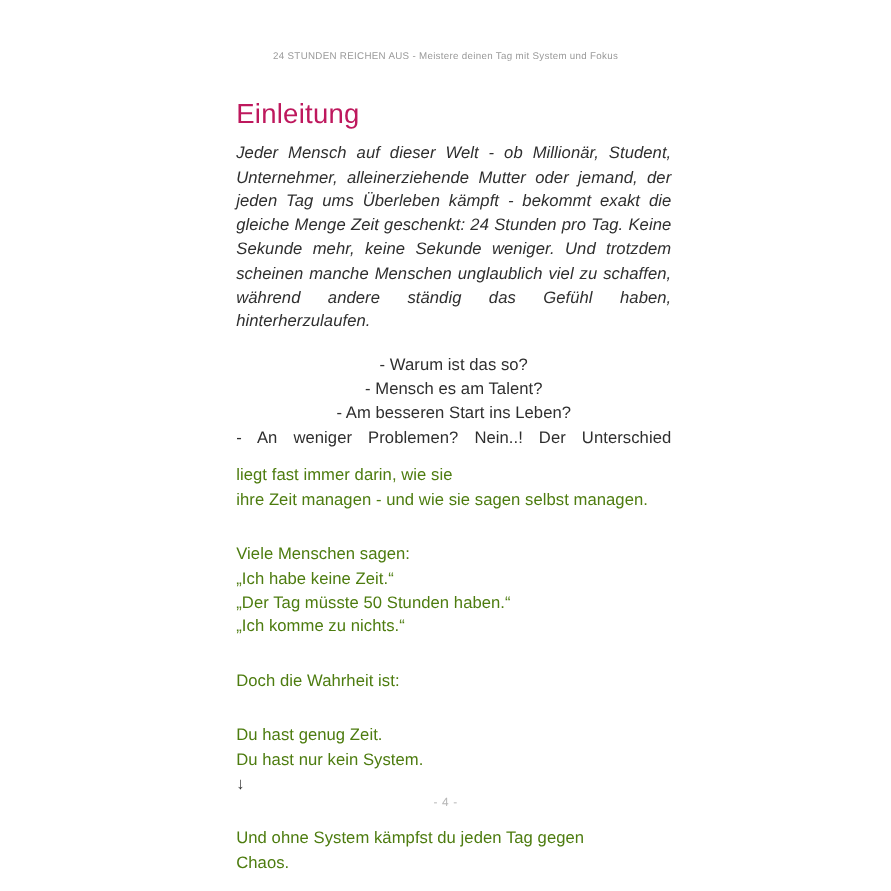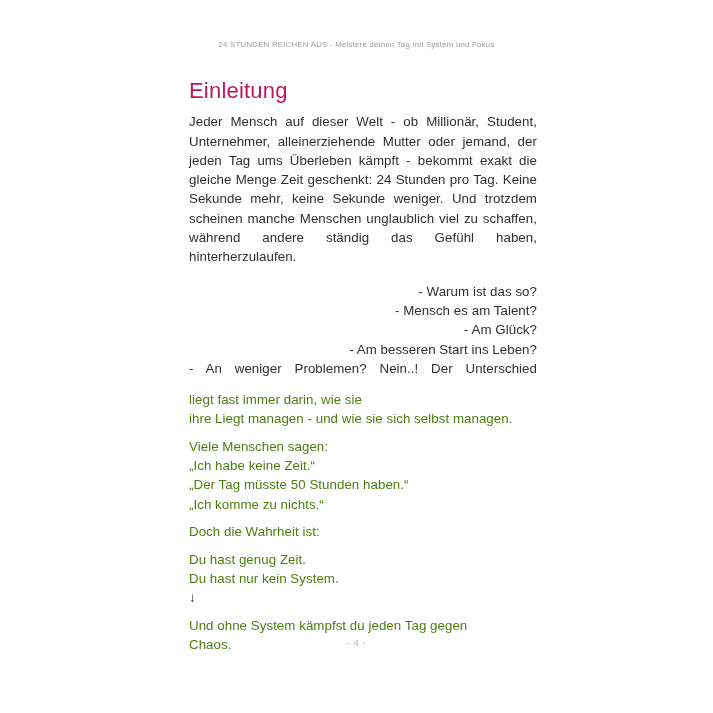--- a/index.html
+++ b/index.html
@@ -56,49 +56,50 @@
   }
 
   .para {
     font-size: 13.3px;
     line-height: 19.3px;
     color: #2f2f2f;
     text-align: justify;
     text-justify: inter-word;
     margin: 0;
     letter-spacing: 0.05px;
+    font-style: italic;
   }
 
   .block-gap-lg { height: 15px; }
   .block-gap-md { height: 11px; }
 
   .dash-list {
     list-style: none;
     margin: 0;
     padding: 0;
   }
   .dash-list li {
     font-size: 13.3px;
     line-height: 19.4px;
     color: #2f2f2f;
-    text-align: right;
+    text-align: center;
     letter-spacing: 0.05px;
   }
   .dash-list li.justified {
     text-align: justify;
     text-align-last: justify;
   }
 
   .line {
     font-size: 13.3px;
     line-height: 19.4px;
     color: #4d7c0f;
     letter-spacing: 0.05px;
   }
-  .line.spaced-above-sm { margin-top: 8px; }
+  .line.spaced-above-sm { margin-top: 24px; }
 
   .arrow-line {
     font-size: 13.3px;
     line-height: 19.4px;
     color: #2f2f2f;
   }
 
   
   .page-number {
     position: absolute;
@@ -122,29 +123,28 @@
 
     <h1 class="chapter-title">Einleitung</h1>
 
     <p class="para">Jeder Mensch auf dieser Welt - ob Millionär, Student, Unternehmer, alleinerziehende Mutter oder jemand, der jeden Tag ums Überleben kämpft - bekommt exakt die gleiche Menge Zeit geschenkt: 24 Stunden pro Tag. Keine Sekunde mehr, keine Sekunde weniger. Und trotzdem scheinen manche Menschen unglaublich viel zu schaffen, während andere ständig das Gefühl haben, hinterherzulaufen.</p>
 
     <div class="block-gap-lg"></div>
 
     <ul class="dash-list">
       <li>- Warum ist das so?</li>
       <li>- Mensch es am Talent?</li>
-      <li>- Am Glück?</li>
       <li>- Am besseren Start ins Leben?</li>
       <li class="justified">- An weniger Problemen? Nein..! Der Unterschied</li>
     </ul>
 
     <div class="block-gap-md"></div>
 
     <div class="line">liegt fast immer darin, wie sie</div>
-    <div class="line">ihre Liegt managen - und wie sie sich selbst managen.</div>
+    <div class="line">ihre Zeit managen - und wie sie sagen selbst managen.</div>
 
     <div class="line spaced-above-sm">Viele Menschen sagen:</div>
 
     <div class="line">„Ich habe keine Zeit.“</div>
     <div class="line">„Der Tag müsste 50 Stunden haben.“</div>
     <div class="line">„Ich komme zu nichts.“</div>
 
     <div class="line spaced-above-sm">Doch die Wahrheit ist:</div>
 
     <div class="line spaced-above-sm">Du hast genug Zeit.</div>

